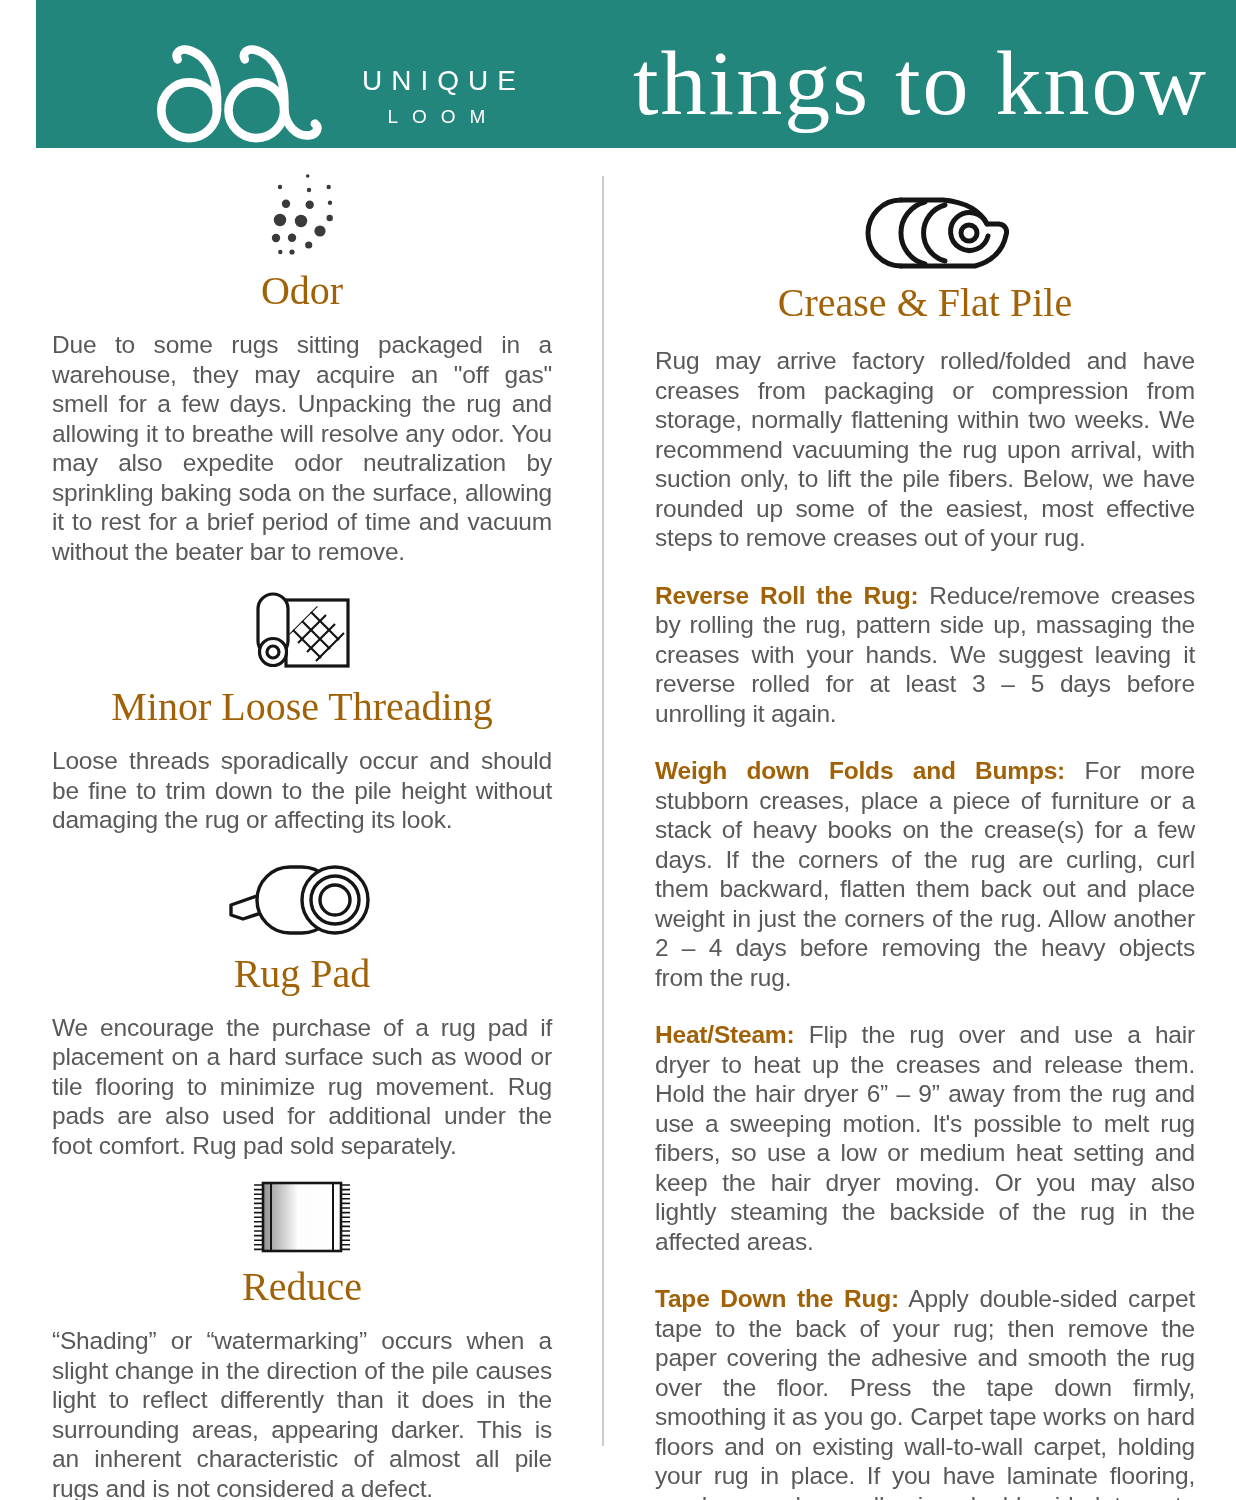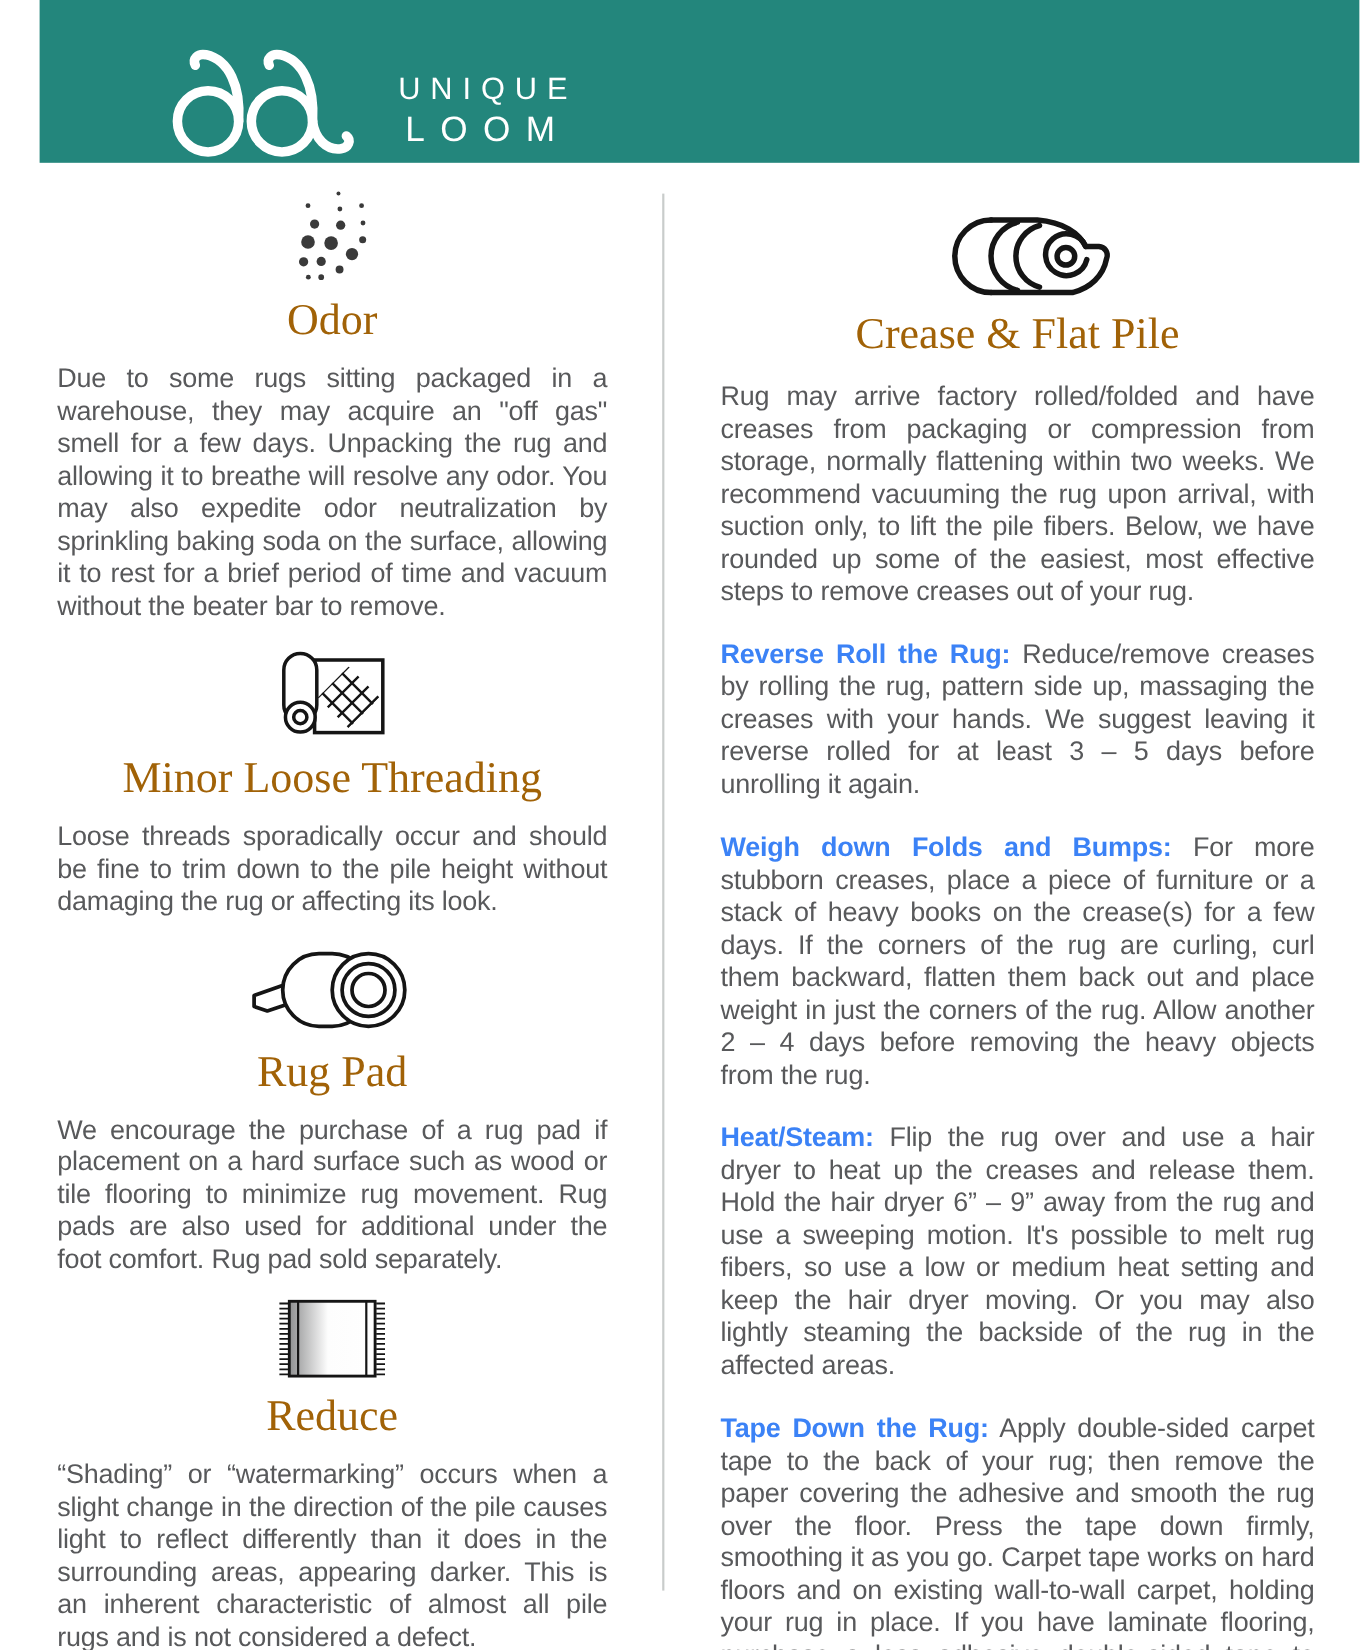--- a/index.html
+++ b/index.html
@@ -7,21 +7,21 @@
     position:relative; width:1236px; height:1500px; overflow:hidden;
     background:#ffffff; font-family:"Liberation Sans", sans-serif;
   }
 
   
   .masthead { position:relative; width:100%; height:148px; background:#23867C;margin-left:36px; }
   .brand { position:absolute; left:108px; top:40px; display:flex; align-items:center; gap:26px; }
   .brand-logo { width:192px; height:104px; display:block; }
   .brand-text { display:flex; flex-direction:column; align-items:center; color:#ffffff; margin-top:14px; }
   .brand-line1 { font-size:28px; letter-spacing:9px; line-height:36px; }
-  .brand-line2 { font-size:32px; letter-spacing:14px; line-height:36px; }
+  .brand-line2 { font-size:19px; letter-spacing:14px; line-height:36px; }
   .masthead-title {
     position:absolute; right:64px; top:30px; margin:0;
     font-family:"Liberation Serif", serif; font-weight:400;
     font-size:92px; letter-spacing:2px; color:#ffffff; white-space:nowrap;
   }
 
   
   .columns { position:relative; display:flex; align-items:flex-start; }
   .col-divider {
     position:absolute; left:602px; top:28px; width:2px; height:1270px;
@@ -38,21 +38,21 @@
   h2.sec-heading {
     margin:10px 0 8px 0;
     font-family:"Liberation Serif", serif; font-weight:400;
     font-size:40px; line-height:46px; color:#a16207;
   }
   p.body-text {
     margin:16px; text-align:justify;
     font-size:24.5px; line-height:29.5px; letter-spacing:-0.2px;
     color:#58595b;
   }
-  p.body-text .step-label { font-weight:bold; color:#3b82f6; }
+  p.body-text .step-label { font-weight:bold; color:#a16207; }
 
   
   .s-odor .icon-fig      { margin-top:20px; }
   .s-threading .icon-fig { margin-top:24px; }
   .s-rugpad .icon-fig    { margin-top:20px; }
   .s-shading .icon-fig   { margin-top:20px; }
   .s-crease .icon-fig    { margin-top:46px; }
   .s-crease h2.sec-heading { margin-top:8px; margin-bottom:20px; }
   .step-para { margin-top:28px !important; text-align:justify; }
 </style>
@@ -70,20 +70,21 @@
           <circle cx="117" cy="73" r="29"></circle>
           <path d="M146,73 C148,40 137,15 115,10 C107,8.5 102,14 105,20"></path>
           <path d="M146,73 C148,89 159,101 173,99 C180,98 183,91 178,87"></path>
         </g>
       </svg>
       <div class="brand-text">
         <span class="brand-line1">UNIQUE</span>
         <span class="brand-line2">LOOM</span>
       </div>
     </div>
+    <h1 class="masthead-title">things to know</h1>
   </header>
 
   <main class="columns">
     <div class="col-divider"></div>
 
     <section class="col col-left">
 
       <div class="section s-odor">
         <figure class="icon-fig">
           <svg width="66" height="90" viewBox="0 0 66 90" aria-hidden="true">

